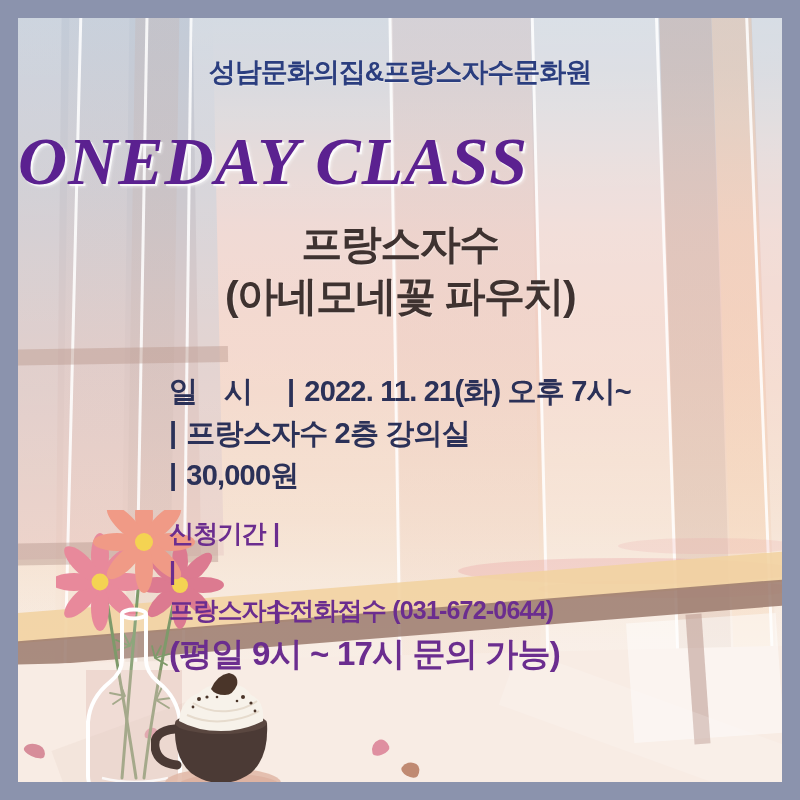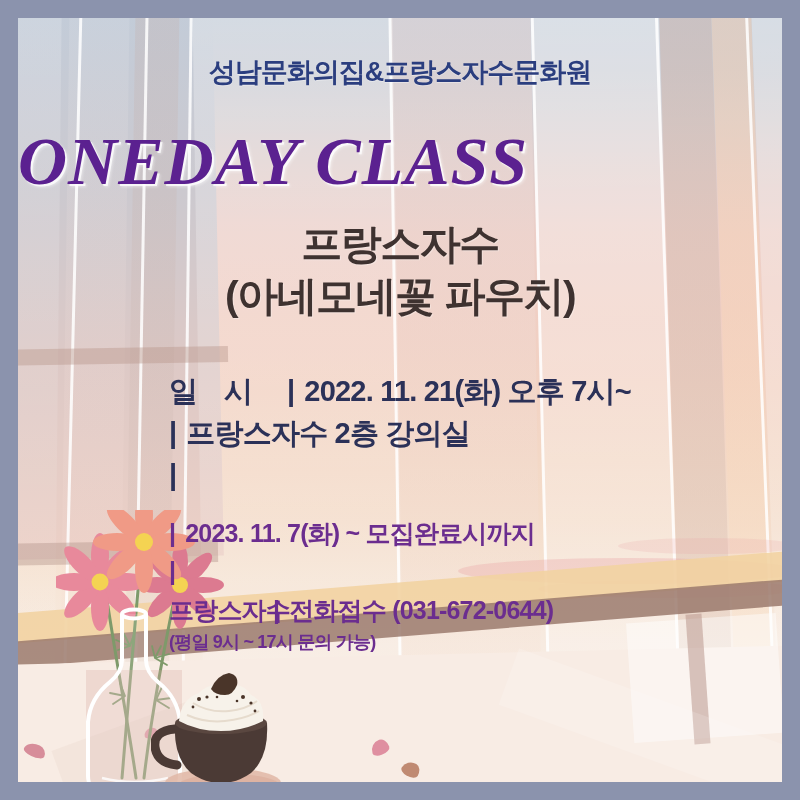--- a/index.html
+++ b/index.html
@@ -119,21 +119,21 @@
     font-size: 29px; font-weight: 800; letter-spacing: -0.8px;
     line-height: 1.45; white-space: nowrap;
   }
   .info-row.navy-row { color: #2b3158; }
   .info-row.purple-row { color: #6b2d8f; font-size: 25px; line-height: 1.53; }
   .lbl { display: inline-block; }
   .navy-row .lbl { width: 118px; }
   .purple-row .lbl { width: 104px; }
   .sep { margin: 0 10px 0 0; font-weight: 700; }
   .val { }
-  .note { color: #6b2d8f; font-size: 18px; font-weight: 800; letter-spacing: -0.8px; line-height: 1.53; }
+  .note { color: #6b2d8f; font-size: 33px; font-weight: 800; letter-spacing: -0.8px; line-height: 1.53; }
   
   .lbl.spread { letter-spacing: 9px; }
 </style>
 </head>
 <body>
 
 <div id="poster">
   <div id="canvas">
 
     <div class="scene">
@@ -298,27 +298,28 @@
           <span class="lbl spread">일  시</span>
           <span class="sep">|</span>
           <span class="val">2022. 11. 21(화) 오후 7시~</span>
         </div>
         <div class="info-row navy-row">
           <span class="sep">|</span>
           <span class="val">프랑스자수 2층 강의실</span>
         </div>
         <div class="info-row navy-row">
           <span class="sep">|</span>
+          <span class="val">30,000원</span>
         </div>
       </div>
 
       <div class="info-block purple">
         <div class="info-row purple-row">
-          <span class="sep">|</span>
-          <span class="val">2023. 11. 7(화) ~ 모집완료시까지</span>
+          <span class="lbl">신청기간</span>
+          <span class="sep">|</span>
         </div>
         <div class="info-row purple-row">
           <span class="sep">|</span>
         </div>
         <div class="info-row purple-row">
           <span class="lbl">프랑스자수</span>
           <span class="sep">|</span>
           <span class="val">전화접수 (031-672-0644)</span>
         </div>
         <div class="note">(평일 9시 ~ 17시 문의 가능)</div>

